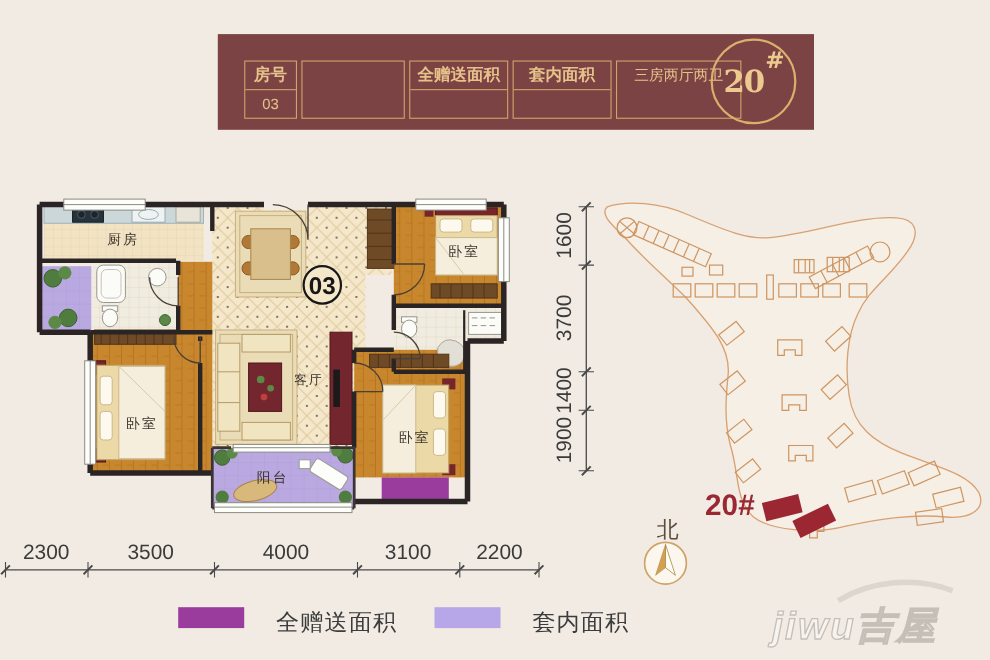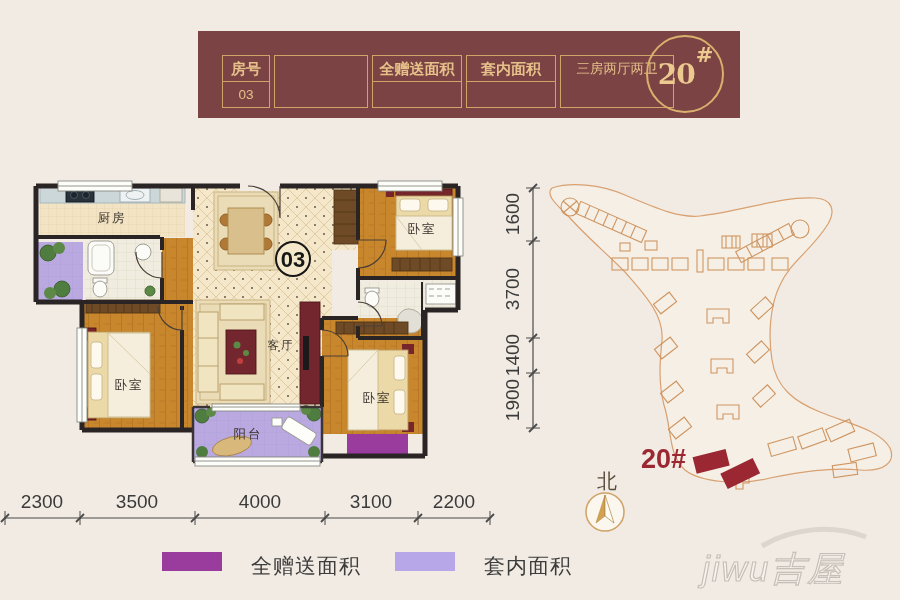--- a/index.html
+++ b/index.html
@@ -21,21 +21,21 @@
 
   
   .legend{position:absolute;left:162px;top:552px;display:flex;align-items:flex-start;height:26px;gap:16px;}
   .sw{width:60px;height:19px;display:inline-block;}
   .sw-full{background:#993c9e;}
   .sw-half{background:#b7a7e8;}
   .legend .lab{margin-left:13px;font-size:21px;color:#3c3c3c;letter-spacing:1px;white-space:nowrap;}
   .legend .sw-half{margin-left:18px;}
 
   
-  .watermark{position:absolute;left:702px;top:546px;font-size:35px;font-weight:normal;font-style:italic;
+  .watermark{position:absolute;left:702px;top:546px;font-size:35px;font-weight:bold;font-style:italic;
              letter-spacing:2px;color:rgba(255,255,255,0.45);-webkit-text-stroke:1.2px #c6bfb7;white-space:nowrap;}
 </style>
 </head>
 <body>
 
 <div class="stage">
 
   <svg class="plan-svg" width="900" height="600" viewBox="0 0 900 600">
     <defs>
       <pattern id="tile" width="18" height="18" patternUnits="userSpaceOnUse">

